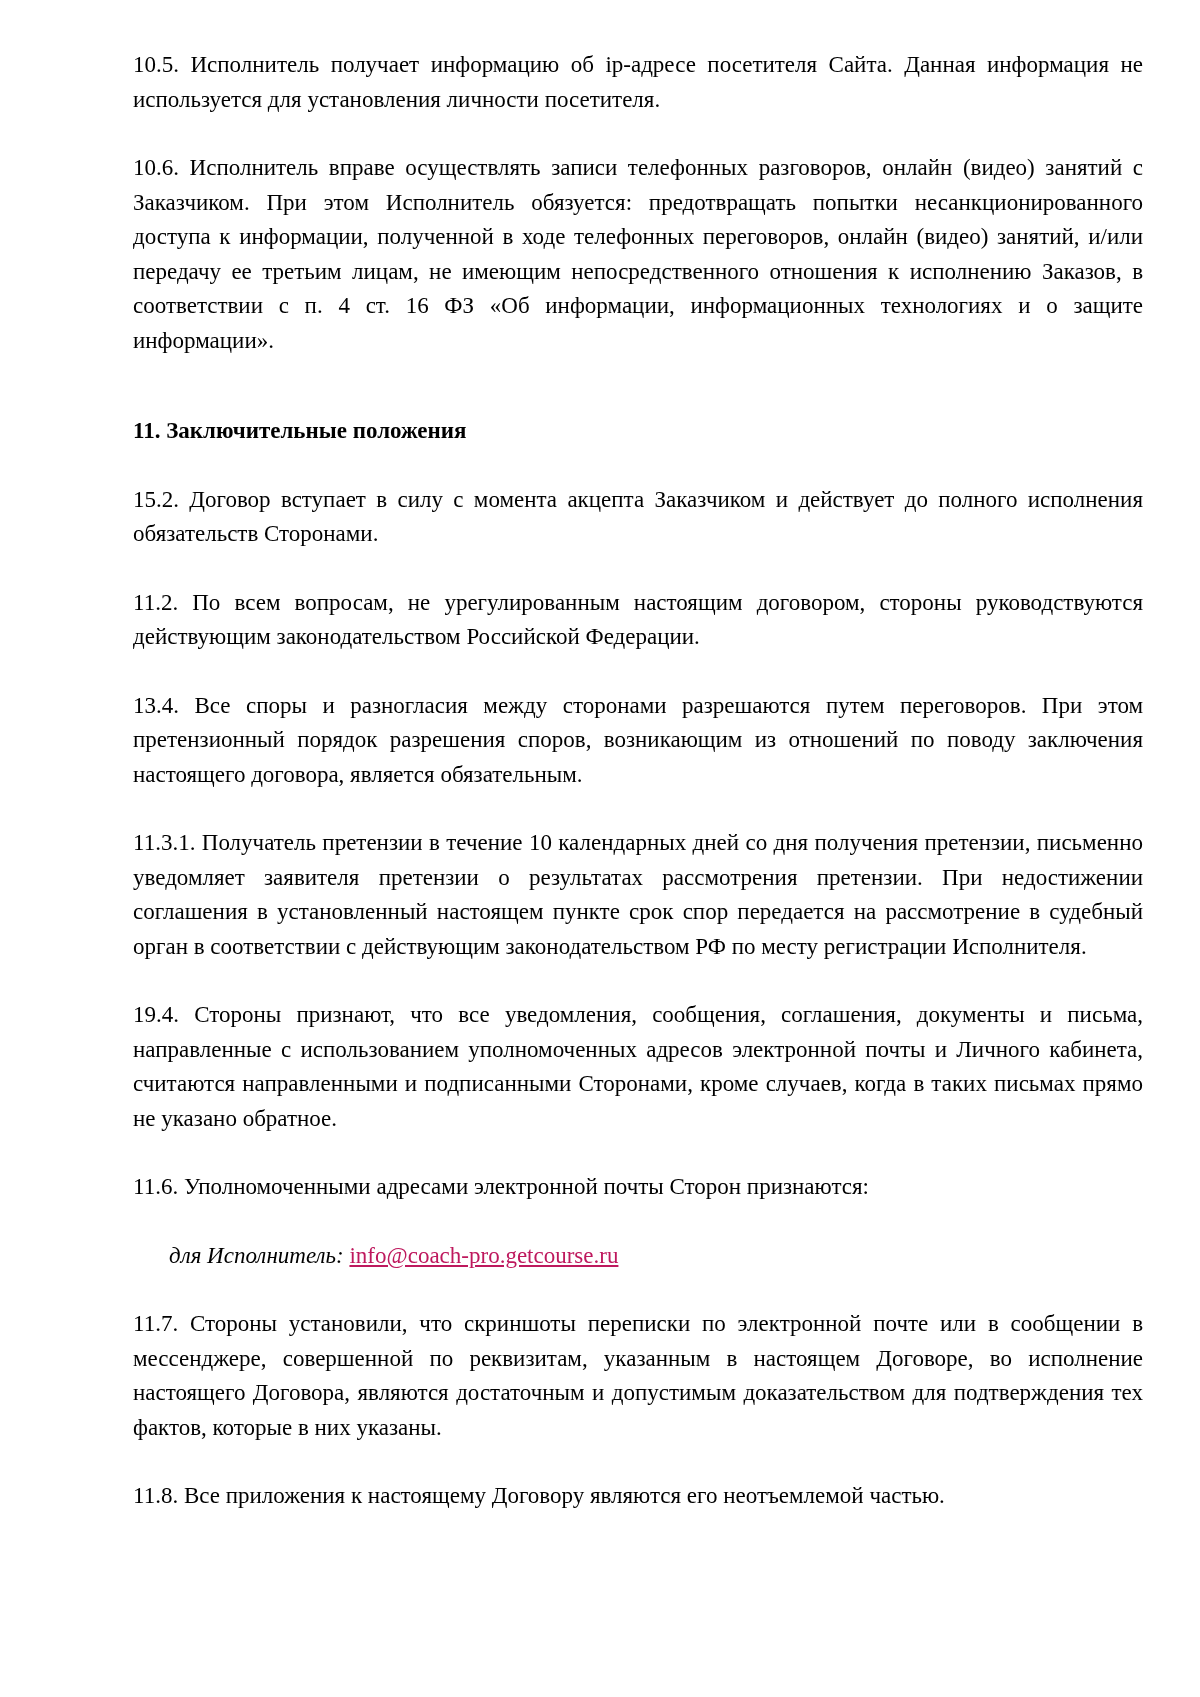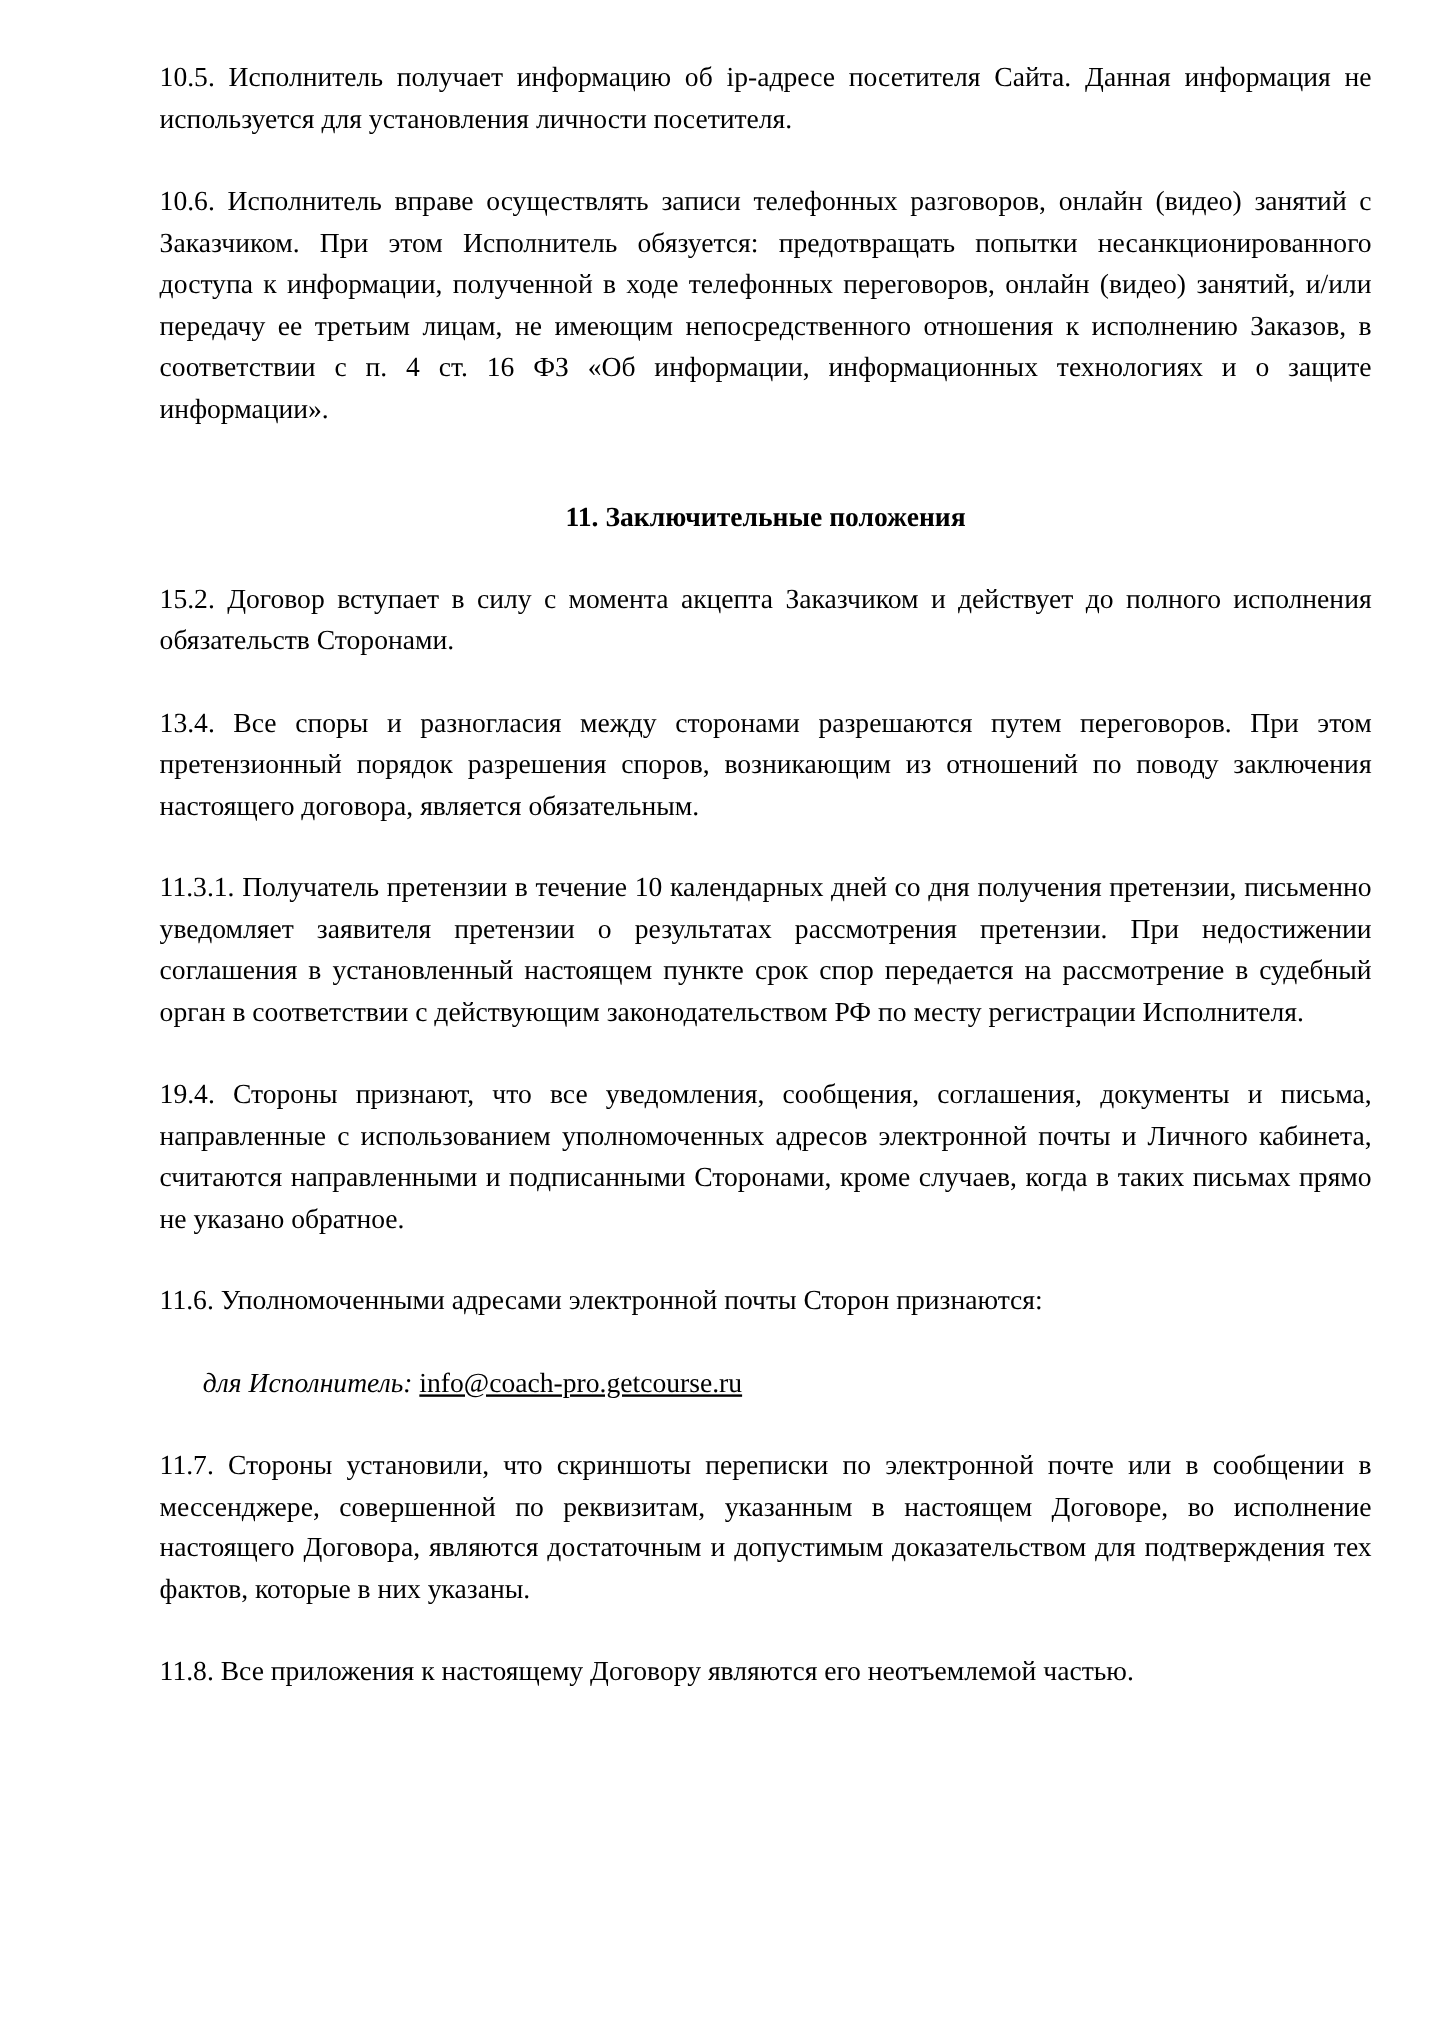--- a/index.html
+++ b/index.html
@@ -21,47 +21,48 @@
     color: #000000;
     overflow: hidden;
   }
   .para {
     margin: 0 0 34px 0;
     text-align: justify;
   }
   .section-heading {
     font-weight: bold;
     margin: 56px 0 34px 0;
-    text-align: center;
+    text-align: left;
   }
   .indent-block {
     margin: 0 0 34px 36px;
     text-align: left;
   }
   .email-line { white-space: normal; }
   .email-line em { font-style: italic; }
   a.doc-link {
-    color: #000000;
+    color: #be185d;
     text-decoration: underline;
     cursor: pointer;
   }
 </style>
 </head>
 <body>
 
 <div class="page">
 
   <p class="para">10.5. Исполнитель получает информацию об ip-адресе посетителя Сайта. Данная информация не используется для установления личности посетителя.</p>
 
   <p class="para">10.6. Исполнитель вправе осуществлять записи телефонных разговоров, онлайн (видео) занятий с Заказчиком. При этом Исполнитель обязуется: предотвращать попытки несанкционированного доступа к информации, полученной в ходе телефонных переговоров, онлайн (видео) занятий, и/или передачу ее третьим лицам, не имеющим непосредственного отношения к исполнению Заказов, в соответствии с п. 4 ст. 16 ФЗ «Об информации, информационных технологиях и о защите информации».</p>
 
   <p class="para section-heading">11. Заключительные положения</p>
 
   <p class="para">15.2. Договор вступает в силу с момента акцепта Заказчиком и действует до полного исполнения обязательств Сторонами.</p>
 
+  <p class="para">11.2. По всем вопросам, не урегулированным настоящим договором, стороны руководствуются действующим законодательством Российской Федерации.</p>
 
   <p class="para">13.4. Все споры и разногласия между сторонами разрешаются путем переговоров. При этом претензионный порядок разрешения споров, возникающим из отношений по поводу заключения настоящего договора, является обязательным.</p>
 
   <p class="para">11.3.1. Получатель претензии в течение 10 календарных дней со дня получения претензии, письменно уведомляет заявителя претензии о результатах рассмотрения претензии. При недостижении соглашения в установленный настоящем пункте срок спор передается на рассмотрение в судебный орган в соответствии с действующим законодательством РФ по месту регистрации Исполнителя.</p>
 
 
   <p class="para">19.4. Стороны признают, что все уведомления, сообщения, соглашения, документы и письма, направленные с использованием уполномоченных адресов электронной почты и Личного кабинета, считаются направленными и подписанными Сторонами, кроме случаев, когда в таких письмах прямо не указано обратное.</p>
 
   <p class="para">11.6. Уполномоченными адресами электронной почты Сторон признаются:</p>
 

